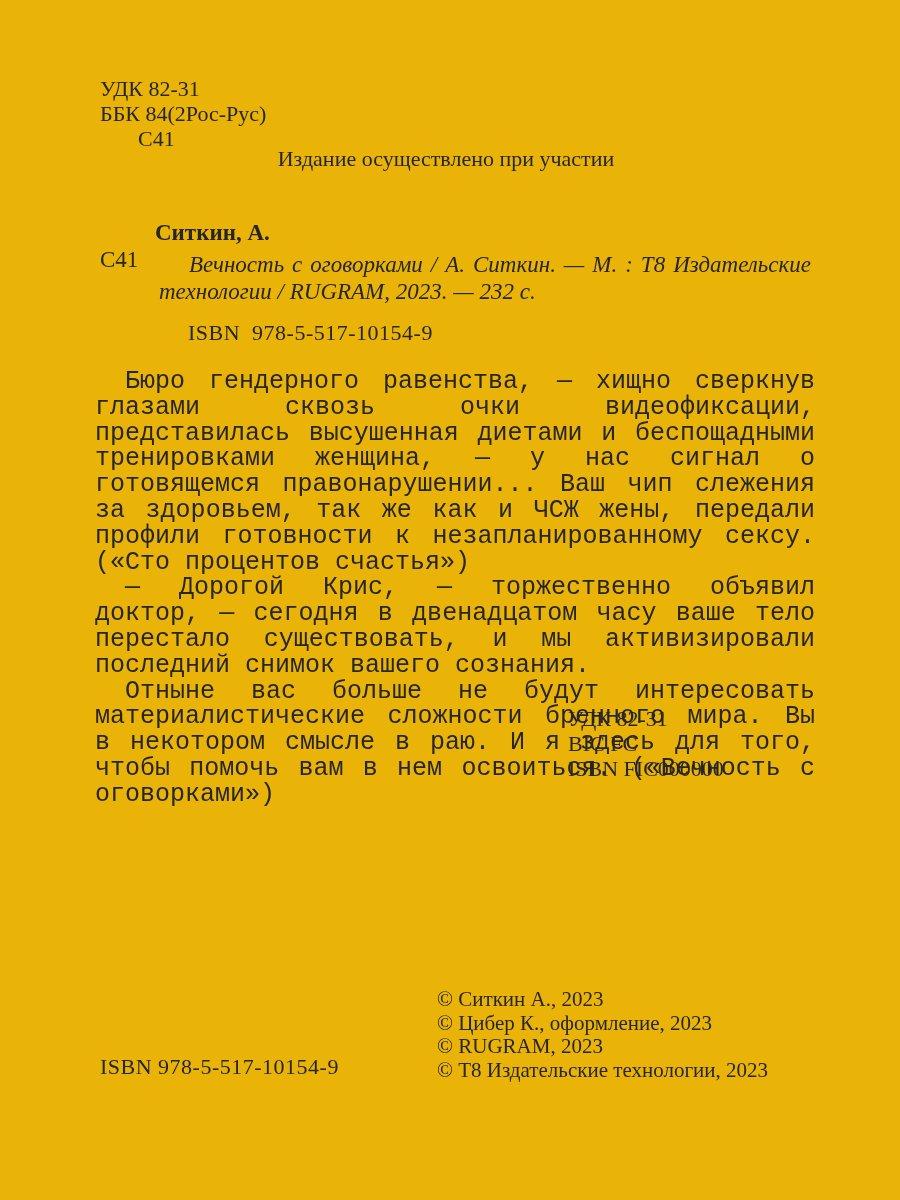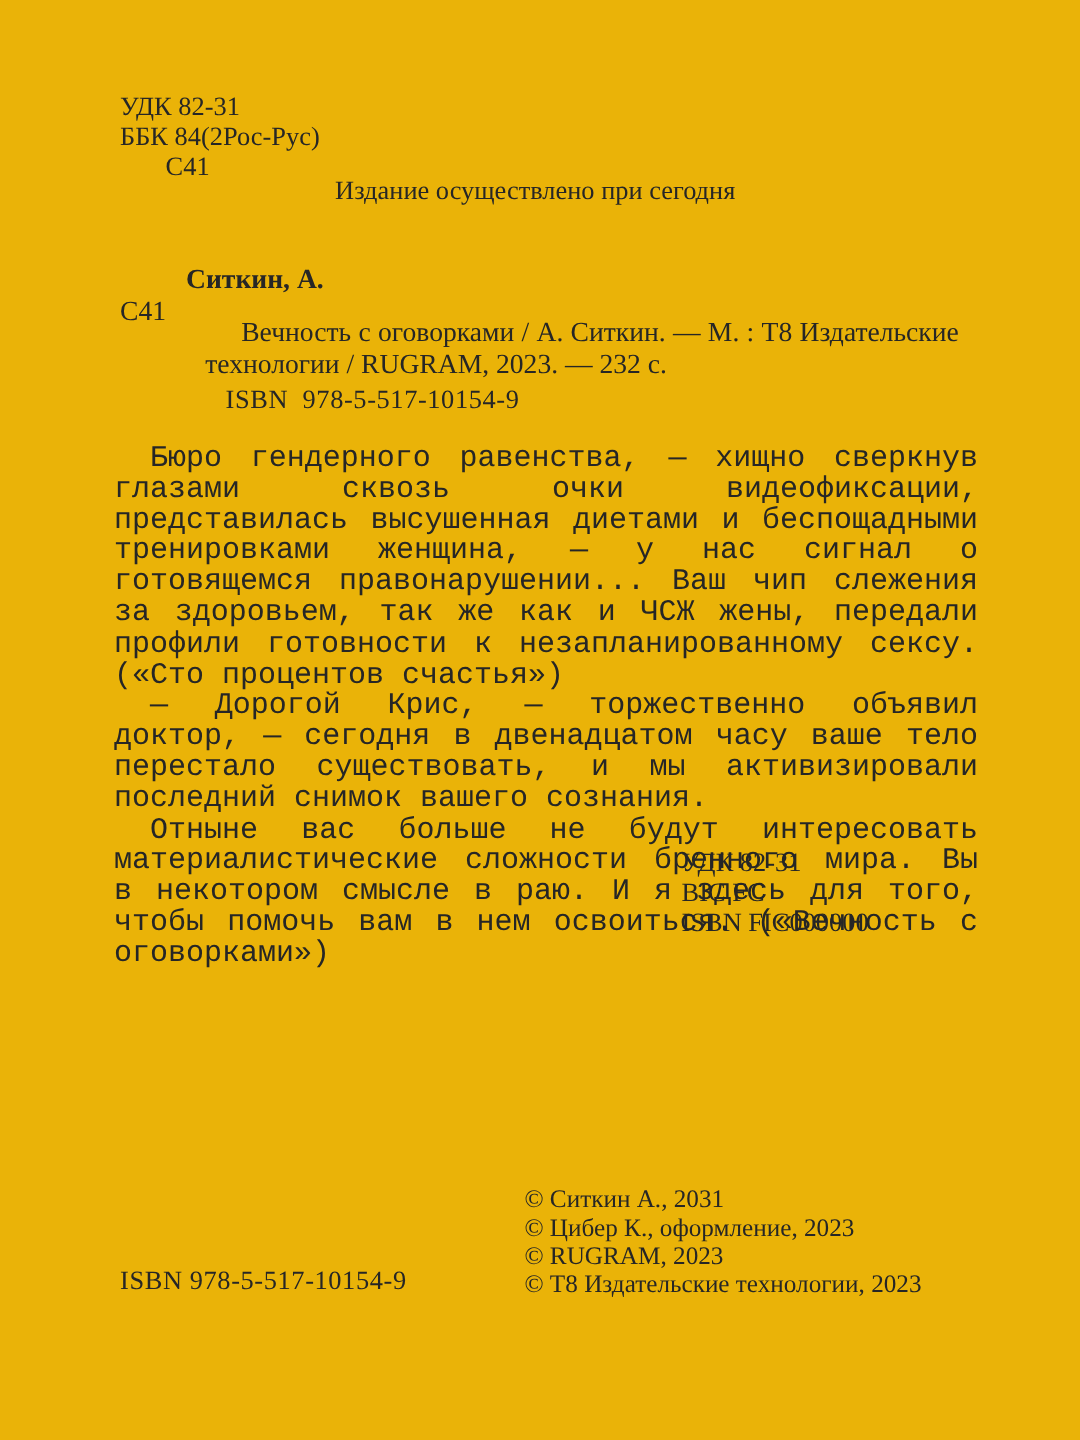--- a/index.html
+++ b/index.html
@@ -30,26 +30,27 @@
   .edition-note {
     left: 95px; top: 146px; width: 702px;
     text-align: center;
   }
 
   
   .author-line { left: 155px; top: 220px; font-weight: bold; }
   .bib-entry   { left: 95px;  top: 247px; width: 720px; }
   .bib-sign    { position: absolute; left: 5px; top: 0; }
   .bib-desc {
-    margin: 16px;
+    margin: 4px;
     padding-left: 60px;
     text-indent: 30px;
     text-align: justify;
     font-size: 23px;
     line-height: 27px;
+    font-style: italic;
   }
   .isbn-mid { left: 188px; top: 320px; letter-spacing: 0.5px; }
 
   
   .annotation {
     left: 95px; top: 369px; width: 720px;
     text-align: justify;
   }
   .annotation p {
     margin: 0;
@@ -71,21 +72,21 @@
 </head>
 <body>
 
 <div class="page">
 
   <div class="abs fs22 udk-top">УДК 82-31</div>
   <div class="abs fs22 bbk-top">ББК 84(2Рос-Рус)</div>
   <div class="abs fs22 sign-top">С41</div>
 
   <div class="abs fs22 edition-note">
-    <div>Издание осуществлено при сегодня</div>
+    <div>Издание осуществлено при участии</div>
   </div>
 
   <div class="abs fs23 author-line">Ситкин, А.</div>
 
   <div class="abs bib-entry">
     <span class="bib-sign fs23">С41</span>
     <p class="bib-desc">Вечность с оговорками / А. Ситкин. — М. : Т8 Издательские технологии / RUGRAM, 2023. — 232 с.</p>
   </div>
 
   <div class="abs fs22 pre isbn-mid">ISBN  978-5-517-10154-9</div>
@@ -96,21 +97,21 @@
     <p>Отныне вас больше не будут интересовать материалистические сложности бренного мира. Вы в некотором смысле в раю. И я здесь для того, чтобы помочь вам в нем освоиться. («Вечность с оговорками»)</p>
   </div>
 
   <div class="abs classification">
     <div>УДК 82-31</div>
     <div>BIC FC</div>
     <div>ISBN FIC000000</div>
   </div>
 
   <div class="abs copyrights">
-    <div>© Ситкин А., 2031</div>
+    <div>© Ситкин А., 2023</div>
     <div>© Цибер К., оформление, 2023</div>
     <div>© RUGRAM, 2023</div>
     <div>© Т8 Издательские технологии, 2023</div>
   </div>
 
   <div class="abs fs22 isbn-bottom">ISBN 978-5-517-10154-9</div>
 
 </div>
 
 </body></html>

